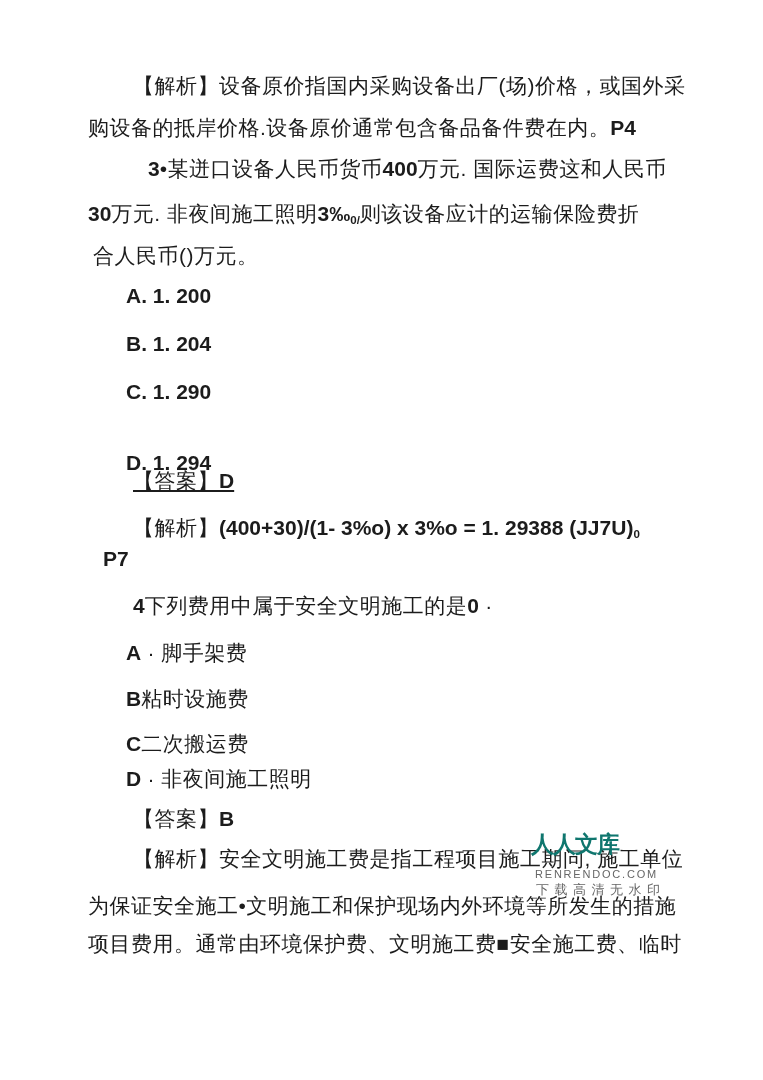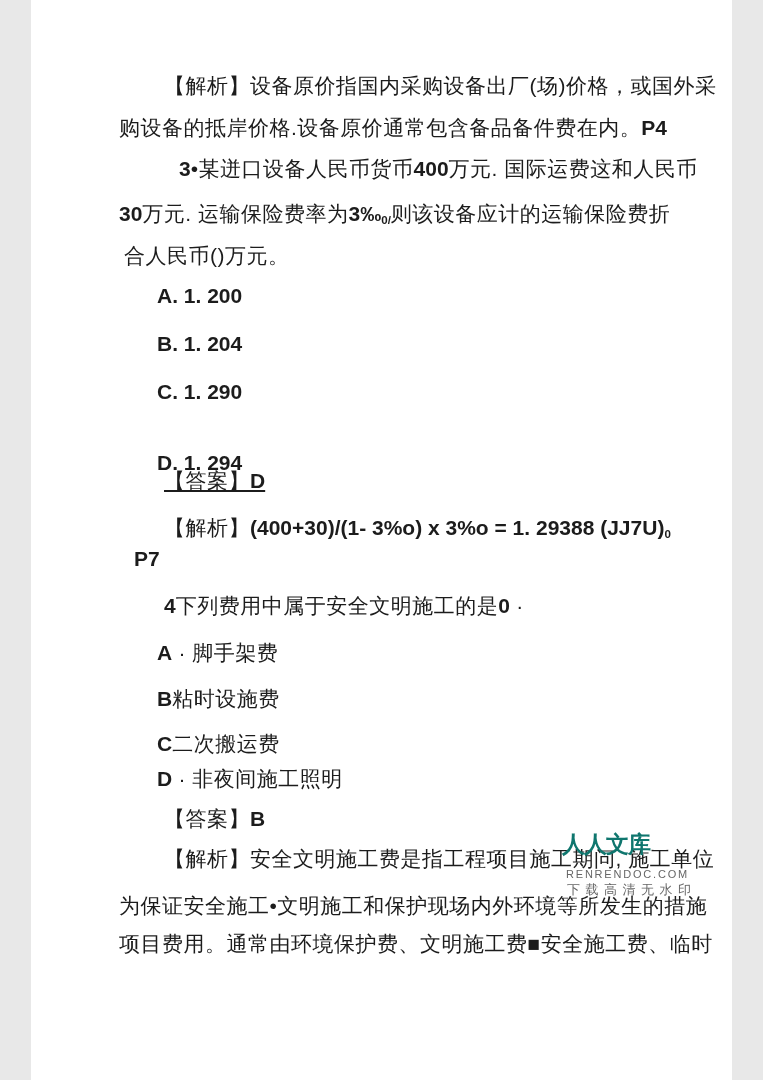--- a/index.html
+++ b/index.html
@@ -2,21 +2,21 @@
 <html><head>
 <meta charset="utf-8">
 <style>
   html, body {
     margin: 0;
     padding: 0;
     background: #e8e8e8;
   }
   .page {
     position: relative;
-    width: 701px;
+    width: 763px;
     height: 1080px;
     margin: 0 auto;
     background: #ffffff;
     overflow: hidden;
     font-family: "Liberation Sans", "DejaVu Sans", sans-serif;
     color: #1c1c1c;
   }
   .line {
     position: absolute;
     white-space: nowrap;
@@ -72,21 +72,21 @@
 </style>
 </head>
 <body>
 
 <div class="page">
 
   <div id="doc-lines">
       <div class="line" style="left: 133px; top: 74px;"><span>【解析】设备原价指国内采购设备出厂(场)价格，或国外采</span></div>
       <div class="line" style="left: 88px; top: 116px;"><span>购设备的抵岸价格.设备原价通常包含备品备件费在内。</span><span class="b">P4</span></div>
       <div class="line" style="left: 133px; top: 157px; margin-left: 15px;"><span class="b">3</span><span>•某迸口设备人民币货币</span><span class="b">400</span><span>万元. 国际运费这和人民币</span></div>
-      <div class="line" style="left: 88px; top: 202px;"><span class="b">30</span><span>万元. 运输保险费率为</span><span class="b">3‰</span><span class="b sub">0/</span><span>则该设备应计的运输保险费折</span></div>
+      <div class="line" style="left: 88px; top: 202px;"><span class="b">30</span><span>万元. 非夜间施工照明</span><span class="b">3‰</span><span class="b sub">0/</span><span>则该设备应计的运输保险费折</span></div>
       <div class="line" style="left: 93px; top: 244px;"><span>合人民币()万元。</span></div>
       <div class="line" style="left: 126px; top: 284px;"><span class="b">A. 1. 200</span></div>
       <div class="line" style="left: 126px; top: 332px;"><span class="b">B. 1. 204</span></div>
       <div class="line" style="left: 126px; top: 380px;"><span class="b">C. 1. 290</span></div>
       <div class="line" style="left: 126px; top: 427px; margin-top: 24px;"><span class="b">D. 1. 294</span></div>
       <div class="line" style="left: 133px; top: 469px; text-decoration: underline;"><span>【答案】</span><span class="b">D</span></div>
       <div class="line" style="left: 133px; top: 516px;"><span>【解析】</span><span class="b">(400+30)/(1- 3%o) x 3%o = 1. 29388 (JJ7U)</span><span class="b sub">0</span></div>
       <div class="line" style="left: 103px; top: 547px;"><span class="b">P7</span></div>
       <div class="line" style="left: 133px; top: 594px;"><span class="b">4</span><span>下列费用中属于安全文明施工的是</span><span class="b">0</span><span> ·</span></div>
       <div class="line" style="left: 126px; top: 641px;"><span class="b">A</span><span> · 脚手架费</span></div>

